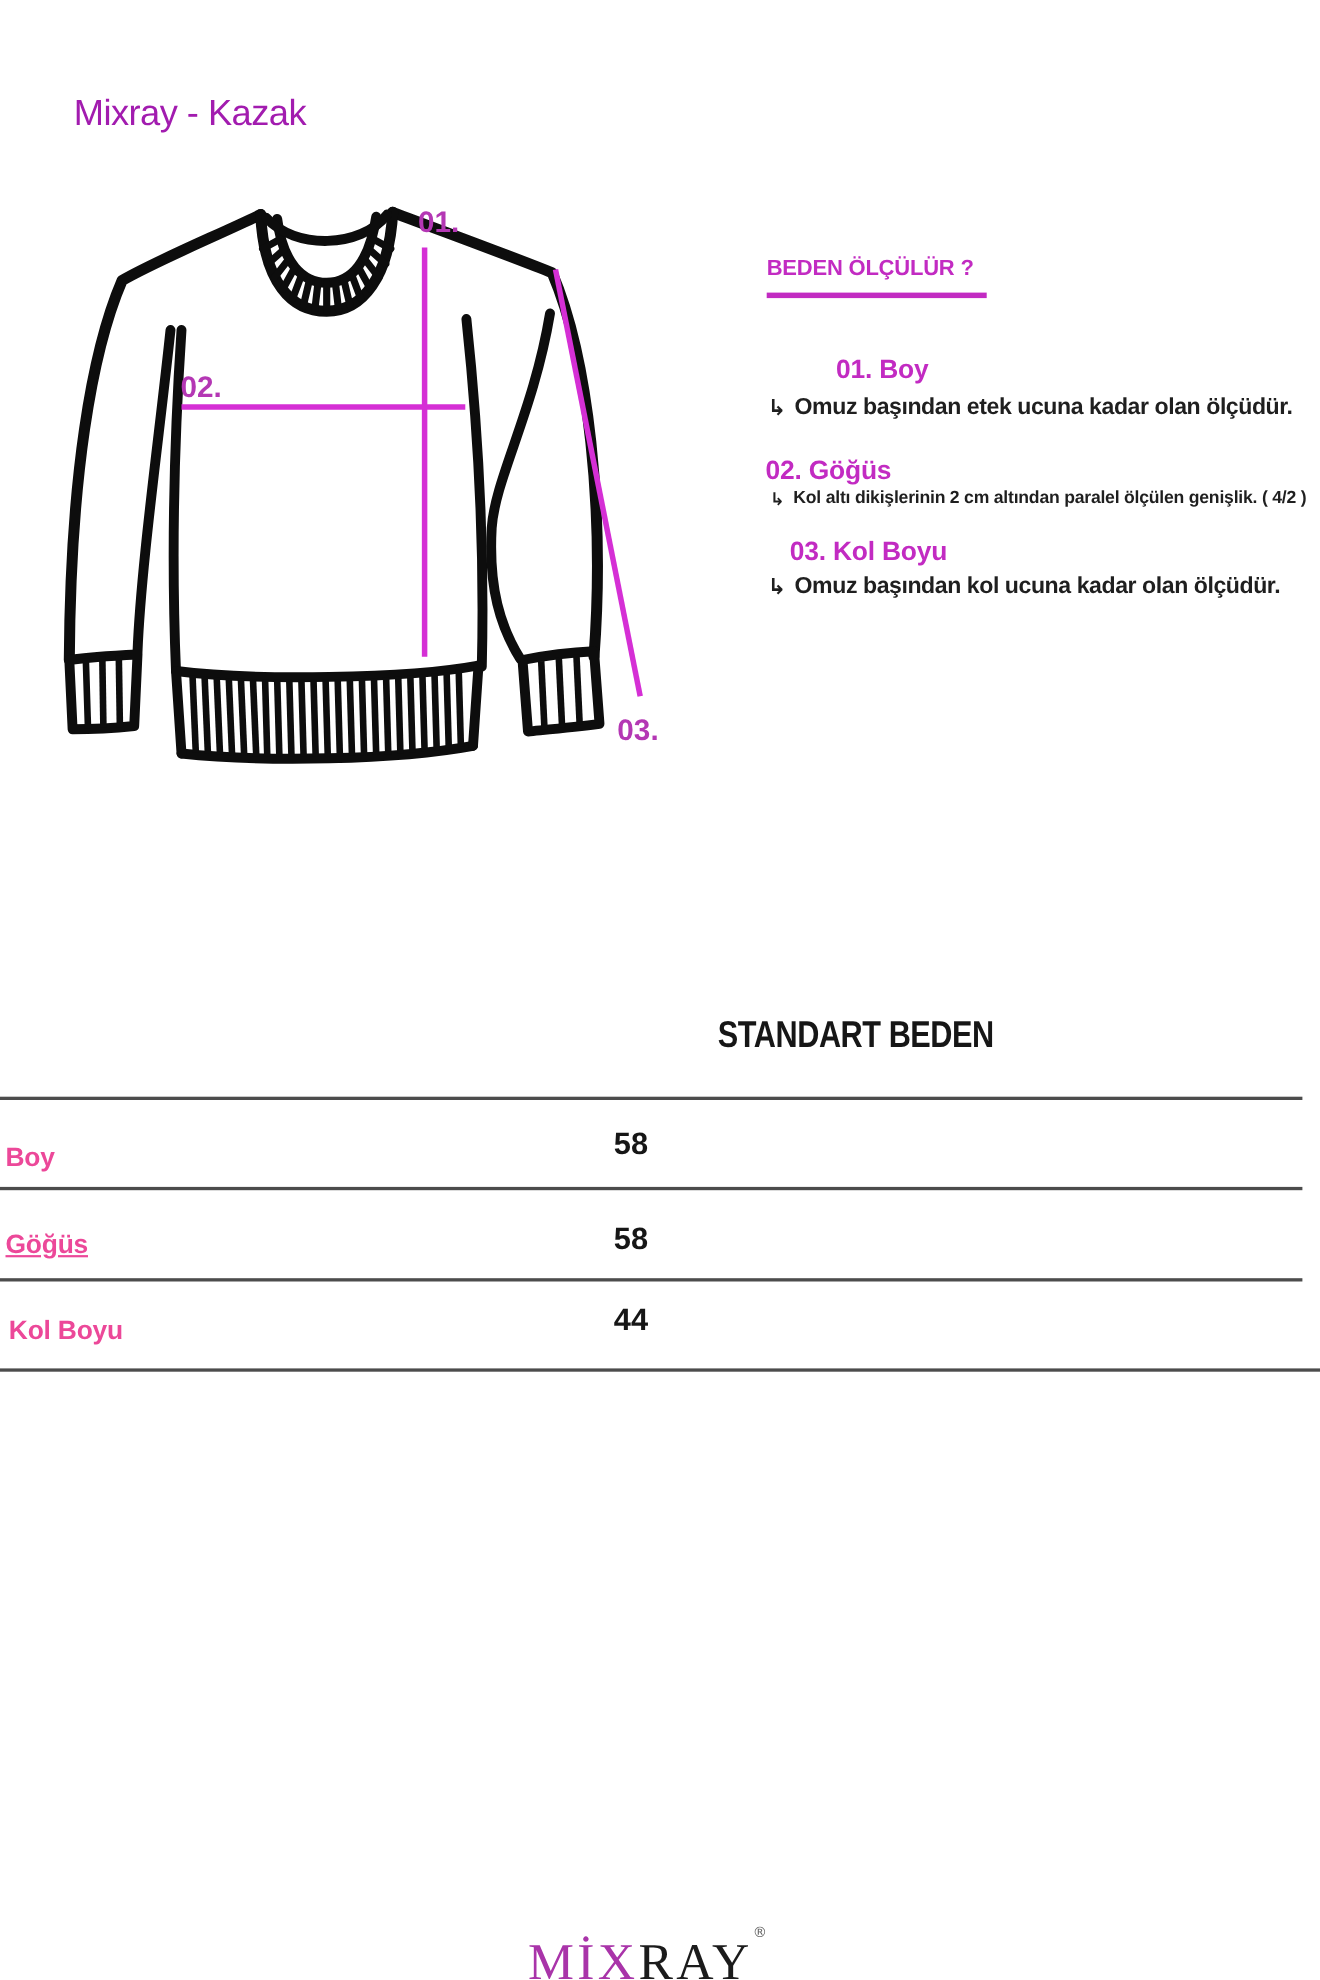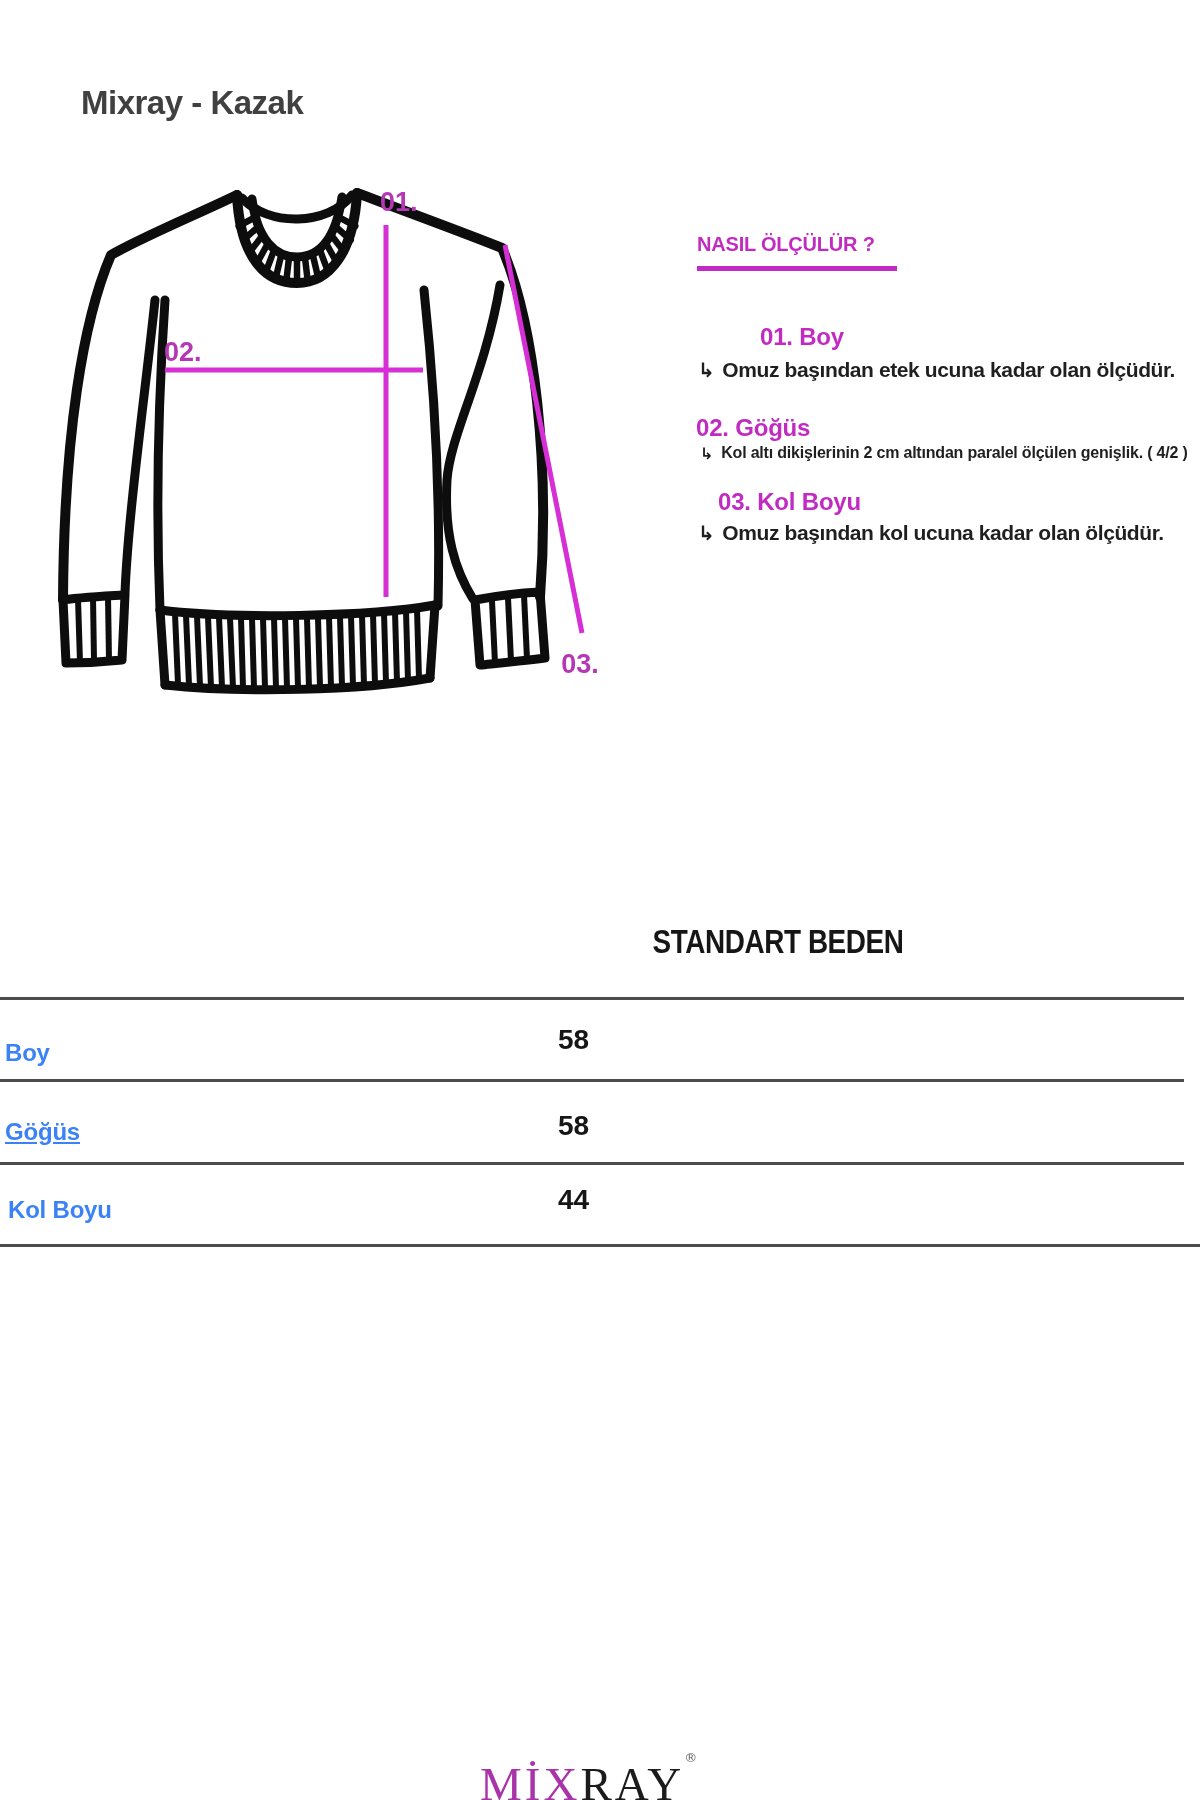--- a/index.html
+++ b/index.html
@@ -4,21 +4,21 @@
 <style>
   html,body{margin:0;padding:0;}
   body{
     width:1200px;height:1800px;background:#ffffff;position:relative;
     font-family:"Liberation Sans","DejaVu Sans",sans-serif;
     -webkit-font-smoothing:antialiased;
   }
   .abs{position:absolute;line-height:1;}
 
   
-  #page-title{left:81px;top:86px;font-size:33px;font-weight:bold;color:#404040;letter-spacing:-0.5px;}
+  #page-title{left:67px;top:86px;font-size:33px;font-weight:normal;color:#a21caf;letter-spacing:-0.5px;}
 
   
   #howto-title{left:697px;top:234px;font-size:20px;font-weight:bold;color:#c22bc2;letter-spacing:-0.2px;}
   #howto-underline{left:697px;top:266px;width:200px;height:5px;background:#c22bc2;}
   .sec-head{font-size:24px;font-weight:bold;color:#c22bc2;letter-spacing:-0.2px;}
   .sec-desc{color:#1f1f1f;font-weight:bold;white-space:nowrap;display:flex;align-items:flex-start;}
   .sec-desc .arrow{font-family:"DejaVu Sans",sans-serif;margin-right:8px;position:relative;top:1px;}
   .desc-lg{font-size:21px;letter-spacing:-0.4px;}
   .desc-lg .arrow{font-size:20px;}
   .desc-sm{font-size:16px;letter-spacing:-0.2px;}
@@ -30,21 +30,21 @@
   #sec3-head{left:718px;top:490px;}
   #sec3-desc{left:698px;top:522px;}
 
   
   #table-header{left:558px;top:924px;width:440px;text-align:center;font-size:34px;font-weight:bold;color:#161616;transform:scaleX(0.82);transform-origin:50% 50%;letter-spacing:-0.5px;white-space:nowrap;}
   .tline{position:absolute;left:0;height:3px;background:#4c4c4c;}
   #tline-1{top:997px;width:1184px;}
   #tline-2{top:1079px;width:1184px;}
   #tline-3{top:1162px;width:1184px;}
   #tline-4{top:1244px;width:1200px;}
-  .row-label{font-size:24px;font-weight:bold;color:#3b82f6;letter-spacing:-0.2px;}
+  .row-label{font-size:24px;font-weight:bold;color:#ec4899;letter-spacing:-0.2px;}
   #row1-label{left:5px;top:1041px;}
   #row2-label{left:5px;top:1120px;text-decoration:underline;}
   #row3-label{left:8px;top:1198px;}
   .row-value{left:558px;width:440px;text-align:left;font-size:28px;font-weight:700;color:#161616;}
   #row1-value{top:1026px;}
   #row2-value{top:1112px;}
   #row3-value{top:1186px;}
 
   
   #brand-logo{left:480px;top:1751px;font-family:"Liberation Serif","DejaVu Serif",serif;font-size:47px;letter-spacing:3px;white-space:nowrap;}
@@ -149,21 +149,21 @@
     <line class="magline" x1="356" y1="90" x2="356" y2="462"></line>
     <line class="magline" x1="135" y1="235" x2="393" y2="235"></line>
     <line class="magline" x1="475" y1="110" x2="552" y2="498"></line>
   </g>
 
   <text class="maglabel" x="350" y="76">01.</text>
   <text class="maglabel" x="134" y="226">02.</text>
   <text class="maglabel" x="550" y="538" text-anchor="middle">03.</text>
 </svg>
 
-<div class="abs" id="howto-title">NASIL ÖLÇÜLÜR ?</div>
+<div class="abs" id="howto-title">BEDEN ÖLÇÜLÜR ?</div>
 <div class="abs" id="howto-underline"></div>
 
 <div class="abs sec-head" id="sec1-head">01. Boy</div>
 <div class="abs sec-desc desc-lg" id="sec1-desc">
   <span class="arrow">↳</span>
   <span>Omuz başından etek ucuna kadar olan ölçüdür.</span>
 </div>
 
 <div class="abs sec-head" id="sec2-head">02. Göğüs</div>
 <div class="abs sec-desc desc-sm" id="sec2-desc">

